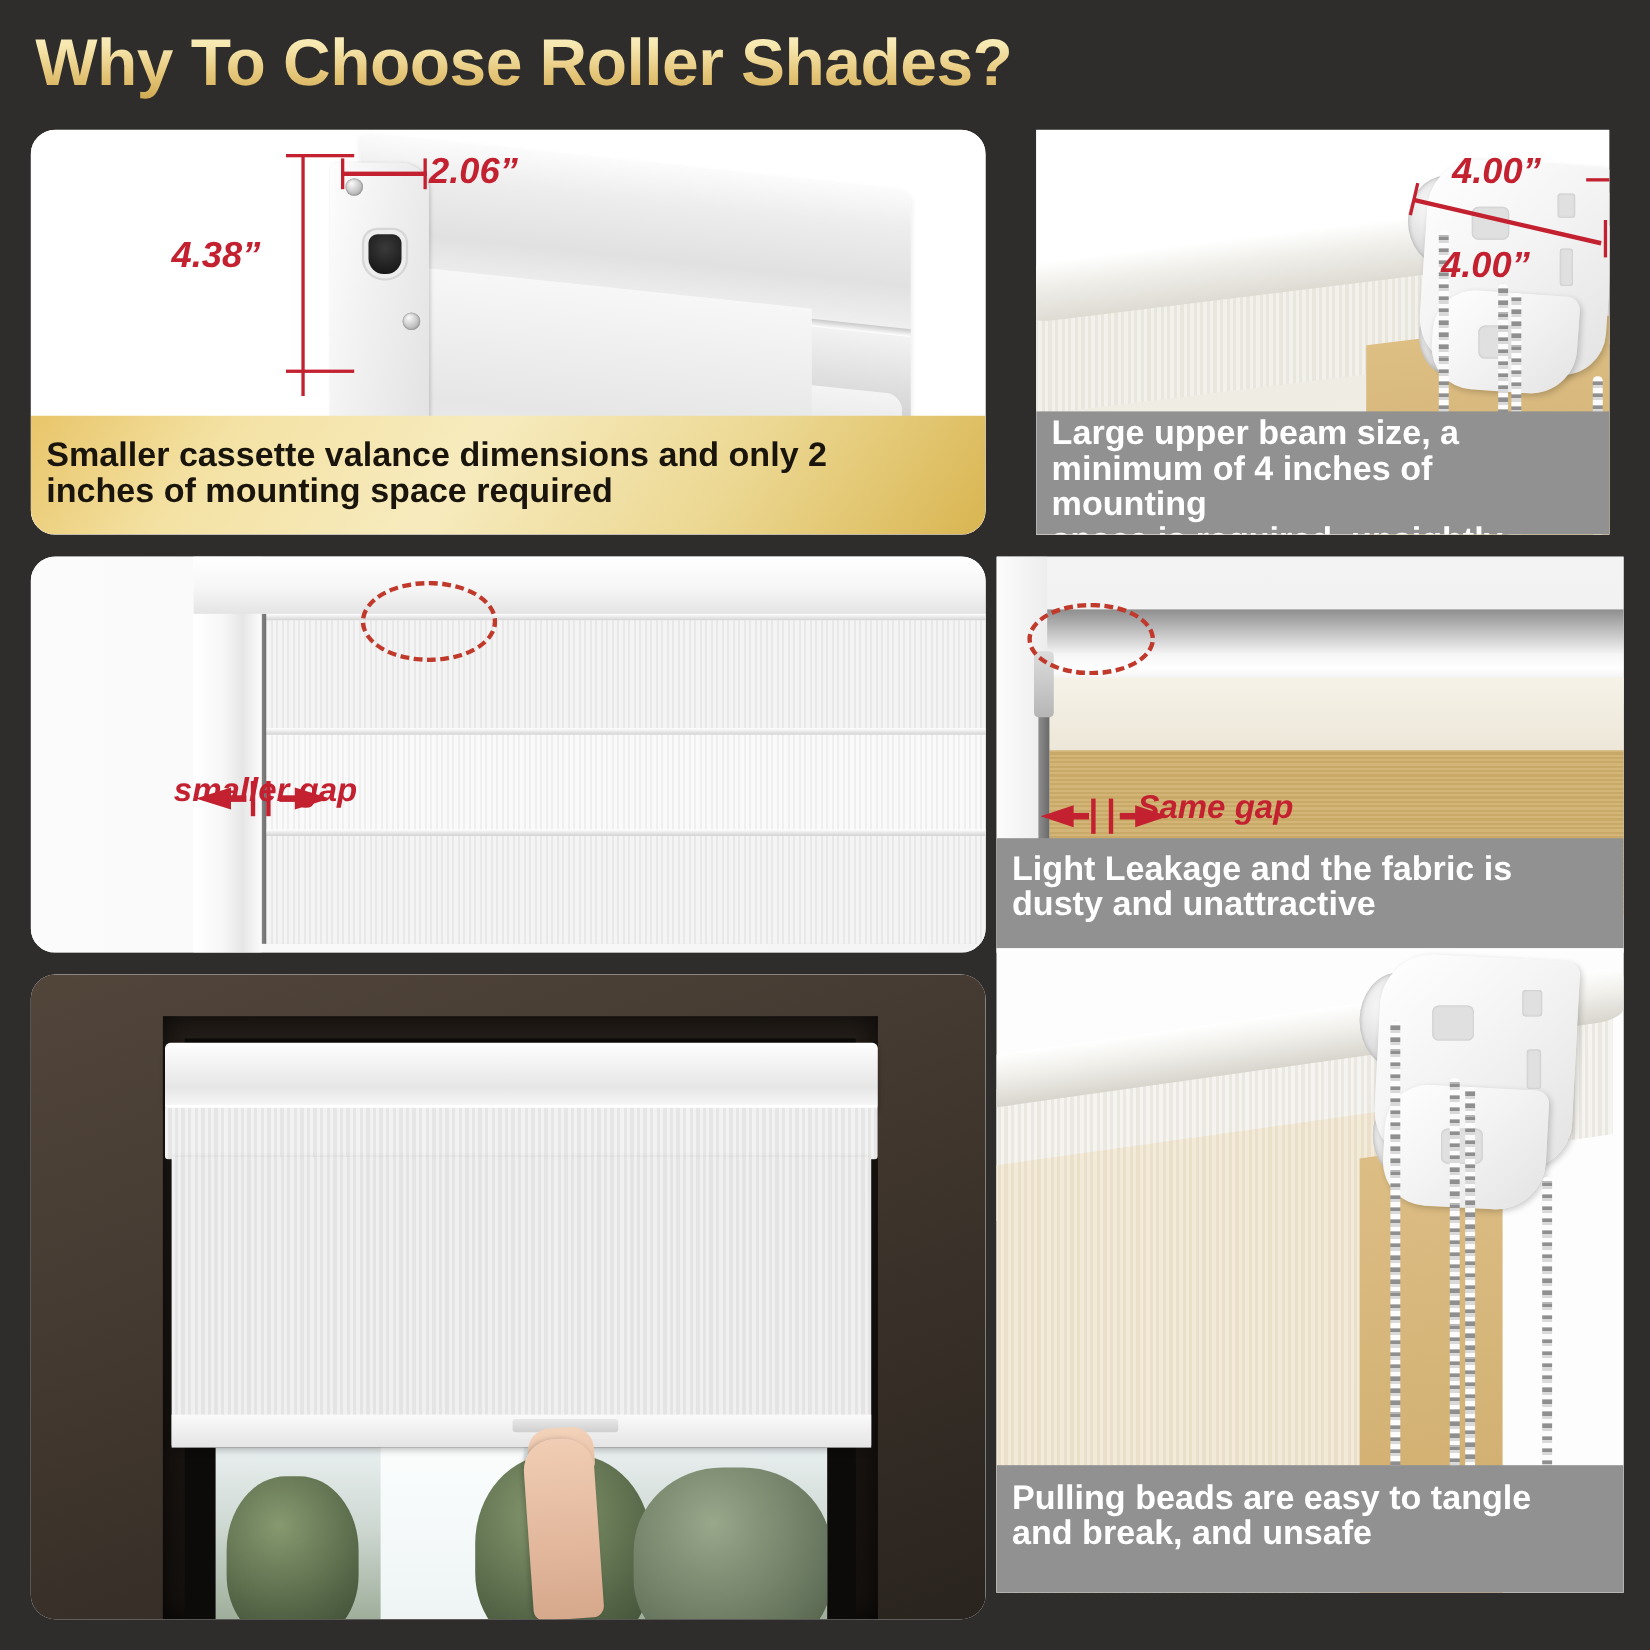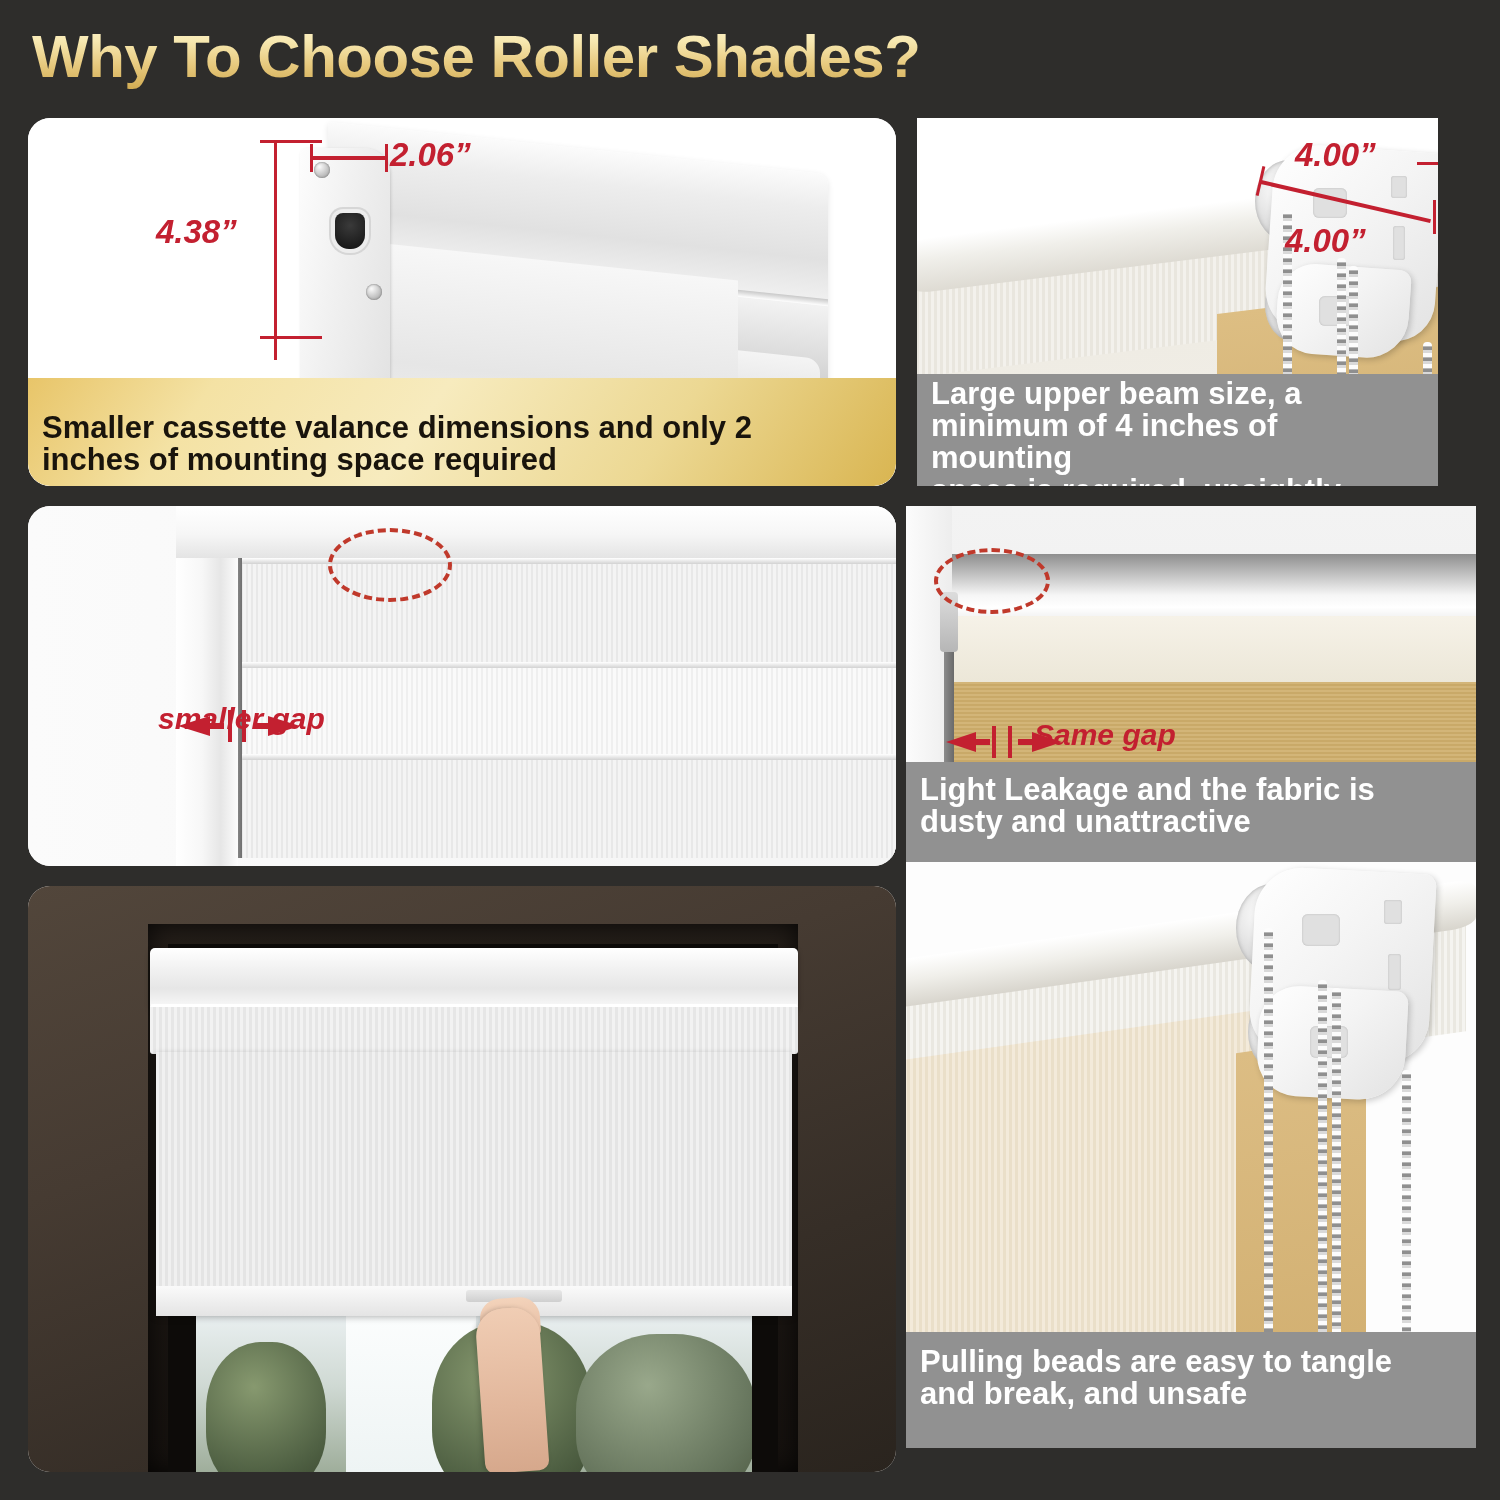--- a/index.html
+++ b/index.html
@@ -24,21 +24,21 @@
 
   
   .panel{ position:absolute; overflow:hidden; background:#fff; }
   .panel.rounded{ border-radius:22px; }
 
   .photo{ position:absolute; left:0; top:0; width:100%; height:100%; overflow:hidden;font-style:italic; }
 
   
   .caption{
     position:absolute; left:0; bottom:0; width:100%;
-    display:flex; align-items:flex-end;
+    display:flex; align-items:center;
     padding:6px 14px 10px 14px;
     font-weight:bold; line-height:1.04;
   }
   .caption.gold{
     background:linear-gradient(125deg,#e8c569 0%,#f4e2a4 20%,#f7ebbe 45%,#ecd893 72%,#d9b551 100%);
     color:#19140c;
     border-bottom-left-radius:22px; border-bottom-right-radius:22px;
   }
   .caption.gray{ background:#919191; color:#ffffff; }
   .cap-text{ display:block; width:100%; white-space:pre-line; }
@@ -92,21 +92,21 @@
     border-radius:50% 50% 40% 40%;
     box-shadow:inset 0 0 3px #999;
   }
 
   
   .dim-line{ position:absolute; background:#c32030; }
   .dim-txt{ position:absolute; color:#c32030; font-weight:bold; white-space:nowrap; }
   .tick{ position:absolute; background:#c32030; }
 
   
-  #panel-2{ left:917px; top:118px; width:521px; height:368px; }
+  #panel-2{ left:942px; top:118px; width:521px; height:368px; }
   #p2-sheet{
     position:absolute; left:-10px; top:118px; width:560px; height:300px;
     background:linear-gradient(180deg,#f6f4ef 0%,#efece4 35%,#f3f0e9 100%);
     transform:skewY(-7deg);
   }
   #p2-sheet::before{
     content:""; position:absolute; left:0; right:0; top:0; height:108px;
     background:repeating-linear-gradient(90deg,#f3f1ec 0 3px,#e9e6de 3px 6px);
   }
   #p2-beige{

